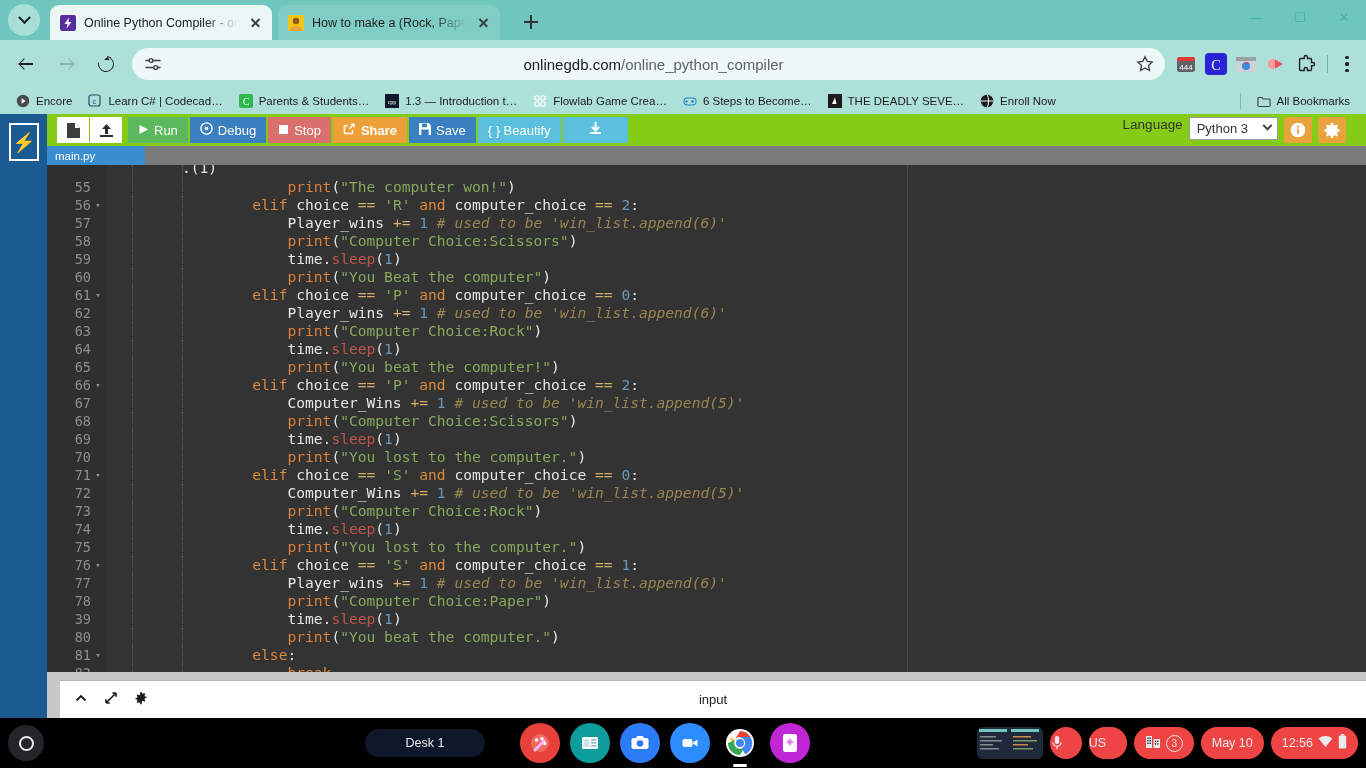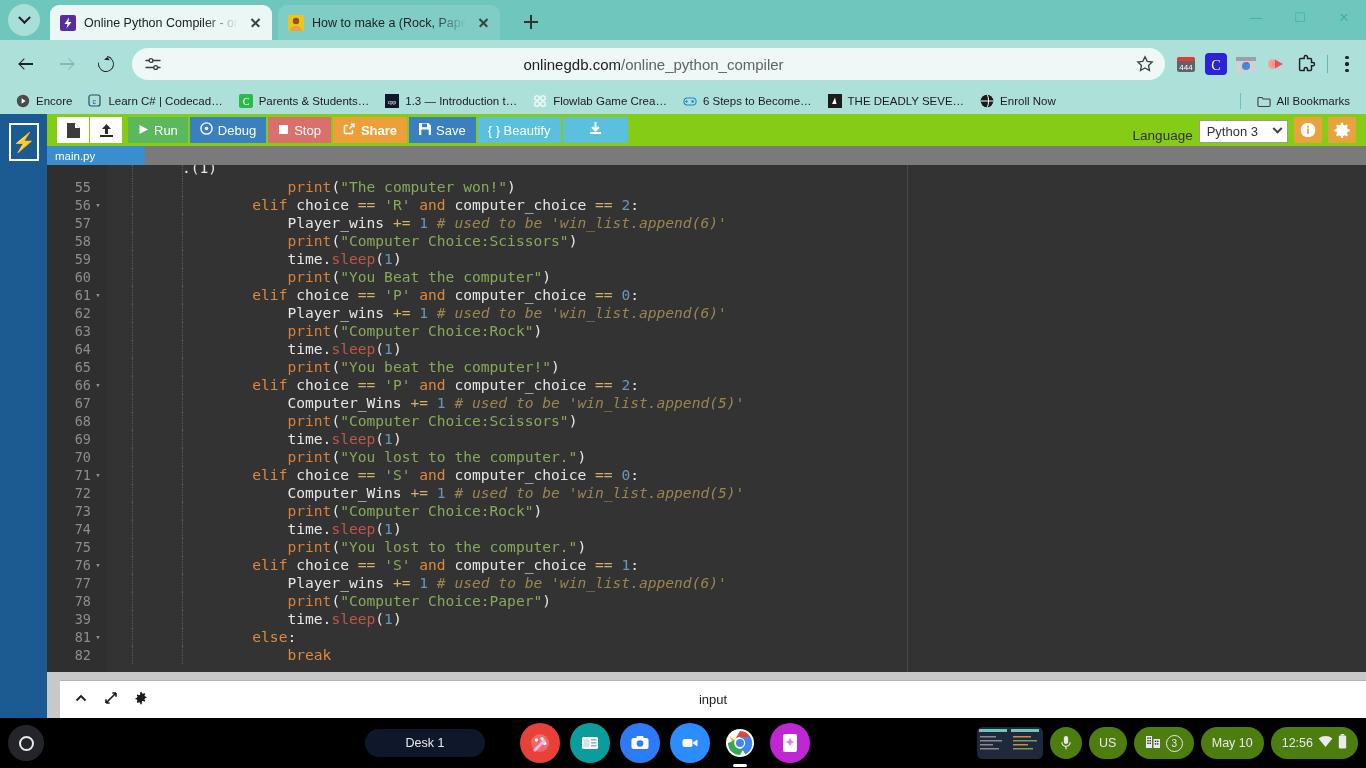--- a/index.html
+++ b/index.html
@@ -79,21 +79,21 @@
 
   
   #page { position:absolute; left:0; top:114px; width:1366px; height:604px; background:#c8c8c8; overflow:hidden; }
   .ide-side { position:absolute; left:0; top:0; width:47px; bottom:0; background:#1b5b92; }
   .ide-logo { position:absolute; left:9px; top:9px; width:30px; height:38px; border:2.5px solid #ffffff; display:flex; align-items:center; justify-content:center; }
   .bolt { color:#fff; font-size:19px; line-height:1; }
 
   .ide-toolbar { position:absolute; left:47px; right:0; top:0; height:32px; background:#84cc16; display:flex; align-items:center; }
   .tb-btn { height:26px; display:flex; align-items:center; gap:5px; padding:0 10px; font-size:13px; color:#fff; margin-right:2px; }
   .tb-icon-btn { width:32px; height:26px; background:#fff; display:flex; align-items:center; justify-content:center; margin-right:1px; color:#333; }
-  .tb-right { margin-left:auto; display:flex; align-items:flex-end; gap:6px; padding-right:10px; }
+  .tb-right { margin-left:auto; display:flex; align-items:flex-start; gap:6px; padding-right:20px; }
   .lang-label { font-size:13.5px; color:#333; }
   .lang-select {
     height:23px; background:#fff; border:1px solid #9a9a9a; font-size:13px; color:#333;
     display:flex; align-items:center; gap:16px; padding:0 6px 0 7px; font-family:"Liberation Sans",sans-serif;
   }
   .sel-chev { width:7px; height:7px; border-right:2px solid #444; border-bottom:2px solid #444; transform:rotate(45deg) translate(-2px,-2px); }
   .sq-btn { width:28px; height:26px; background:#e8a33d; color:#fff; display:flex; align-items:center; justify-content:center; font-size:14px; }
 
   .filetabs { position:absolute; left:47px; right:0; top:32px; height:19px; background:#7a7a7a; }
   .filetab { position:absolute; left:0; top:0; height:19px; background:#3a8ed0; color:#fff; font-size:11.5px; display:flex; align-items:center; padding:0 8px; min-width:98px; }
@@ -134,21 +134,21 @@
 
   
   #shelf { position:absolute; left:0; bottom:0; width:1366px; height:50px; background:#000; }
   .shelf-launcher { position:absolute; left:8px; top:7px; width:36px; height:36px; border-radius:18px; background:#23252a; display:flex; align-items:center; justify-content:center; }
   .launcher-ring { width:15px; height:15px; border-radius:50%; border:2px solid #e8eaed; }
   .desk-pill { position:absolute; left:365px; top:11px; width:120px; height:28px; border-radius:14px; background:#0f172a; color:#e8eaed; font-size:12.5px; display:flex; align-items:center; justify-content:center; }
   .shelf-apps { position:absolute; left:520px; top:5px; display:flex; gap:10px; align-items:center; }
   .app { width:40px; height:40px; border-radius:50%; display:flex; align-items:center; justify-content:center; position:relative; }
   .app .dot { position:absolute; bottom:-4px; left:50%; transform:translateX(-50%); width:14px; height:3px; border-radius:2px; background:#fff; }
   .tray { position:absolute; right:8px; top:9px; display:flex; gap:7px; align-items:center; }
-  .tray-item { height:32px; border-radius:16px; background:#4d7c0f; color:#e8eaed; display:flex; align-items:center; justify-content:center; gap:5px; padding:0 11px; font-size:12.5px; }
+  .tray-item { height:32px; border-radius:16px; background:#ef4444; color:#e8eaed; display:flex; align-items:center; gap:5px; padding:0 11px; font-size:12.5px; }
   .tray-thumb { width:66px; height:32px; border-radius:6px; background:#1a2338; overflow:hidden; position:relative; }
   .circle-badge { width:17px; height:17px; border-radius:50%; border:1.6px solid #e8eaed; display:flex; align-items:center; justify-content:center; font-size:10px; }
 </style>
 </head>
 <body>
 
 <div id="browser">
 
   <div class="tabstrip">
     <div class="tabs-left-btn">
@@ -464,20 +464,21 @@
         <div class="ln"><span class="num">70</span><span class="ig ig1"></span><span class="ig ig2"></span><span class="tok-txt">            </span><span class="tok-fn">print</span><span class="tok-txt">(</span><span class="tok-str">"You lost to the computer."</span><span class="tok-txt">)</span></div>
         <div class="ln"><span class="num">71</span><span class="fold">▾</span><span class="ig ig1"></span><span class="ig ig2"></span><span class="tok-txt">        </span><span class="tok-key">elif</span><span class="tok-txt"> choice </span><span class="tok-op">==</span><span class="tok-txt"> </span><span class="tok-str">'S'</span><span class="tok-txt"> </span><span class="tok-key">and</span><span class="tok-txt"> computer_choice </span><span class="tok-op">==</span><span class="tok-txt"> </span><span class="tok-num">0</span><span class="tok-txt">:</span></div>
         <div class="ln"><span class="num">72</span><span class="ig ig1"></span><span class="ig ig2"></span><span class="tok-txt">            Computer_Wins </span><span class="tok-op">+=</span><span class="tok-txt"> </span><span class="tok-num">1</span><span class="tok-txt"> </span><span class="tok-com"># used to be 'win_list.append(5)'</span></div>
         <div class="ln"><span class="num">73</span><span class="ig ig1"></span><span class="ig ig2"></span><span class="tok-txt">            </span><span class="tok-fn">print</span><span class="tok-txt">(</span><span class="tok-str">"Computer Choice:Rock"</span><span class="tok-txt">)</span></div>
         <div class="ln"><span class="num">74</span><span class="ig ig1"></span><span class="ig ig2"></span><span class="tok-txt">            time.</span><span class="tok-red">sleep</span><span class="tok-txt">(</span><span class="tok-num">1</span><span class="tok-txt">)</span></div>
         <div class="ln"><span class="num">75</span><span class="ig ig1"></span><span class="ig ig2"></span><span class="tok-txt">            </span><span class="tok-fn">print</span><span class="tok-txt">(</span><span class="tok-str">"You lost to the computer."</span><span class="tok-txt">)</span></div>
         <div class="ln"><span class="num">76</span><span class="fold">▾</span><span class="ig ig1"></span><span class="ig ig2"></span><span class="tok-txt">        </span><span class="tok-key">elif</span><span class="tok-txt"> choice </span><span class="tok-op">==</span><span class="tok-txt"> </span><span class="tok-str">'S'</span><span class="tok-txt"> </span><span class="tok-key">and</span><span class="tok-txt"> computer_choice </span><span class="tok-op">==</span><span class="tok-txt"> </span><span class="tok-num">1</span><span class="tok-txt">:</span></div>
         <div class="ln"><span class="num">77</span><span class="ig ig1"></span><span class="ig ig2"></span><span class="tok-txt">            Player_wins </span><span class="tok-op">+=</span><span class="tok-txt"> </span><span class="tok-num">1</span><span class="tok-txt"> </span><span class="tok-com"># used to be 'win_list.append(6)'</span></div>
         <div class="ln"><span class="num">78</span><span class="ig ig1"></span><span class="ig ig2"></span><span class="tok-txt">            </span><span class="tok-fn">print</span><span class="tok-txt">(</span><span class="tok-str">"Computer Choice:Paper"</span><span class="tok-txt">)</span></div>
         <div class="ln"><span class="num">39</span><span class="ig ig1"></span><span class="ig ig2"></span><span class="tok-txt">            time.</span><span class="tok-red">sleep</span><span class="tok-txt">(</span><span class="tok-num">1</span><span class="tok-txt">)</span></div>
+        <div class="ln"><span class="num">80</span><span class="ig ig1"></span><span class="ig ig2"></span><span class="tok-txt">            </span><span class="tok-fn">print</span><span class="tok-txt">(</span><span class="tok-str">"You beat the computer."</span><span class="tok-txt">)</span></div>
         <div class="ln"><span class="num">81</span><span class="fold">▾</span><span class="ig ig1"></span><span class="ig ig2"></span><span class="tok-txt">        </span><span class="tok-key">else</span><span class="tok-txt">:</span></div>
         <div class="ln"><span class="num">82</span><span class="ig ig1"></span><span class="ig ig2"></span><span class="tok-txt">            </span><span class="tok-key">break</span></div>
       </div>
   </div>
 
   <div class="hscroll"></div>
 
   <div class="ide-bottom">
     <div class="ib-icons">
       <span><svg width="14" height="14" viewBox="0 0 14 14" fill="none" stroke="#1b1b1b" stroke-width="1.8">

